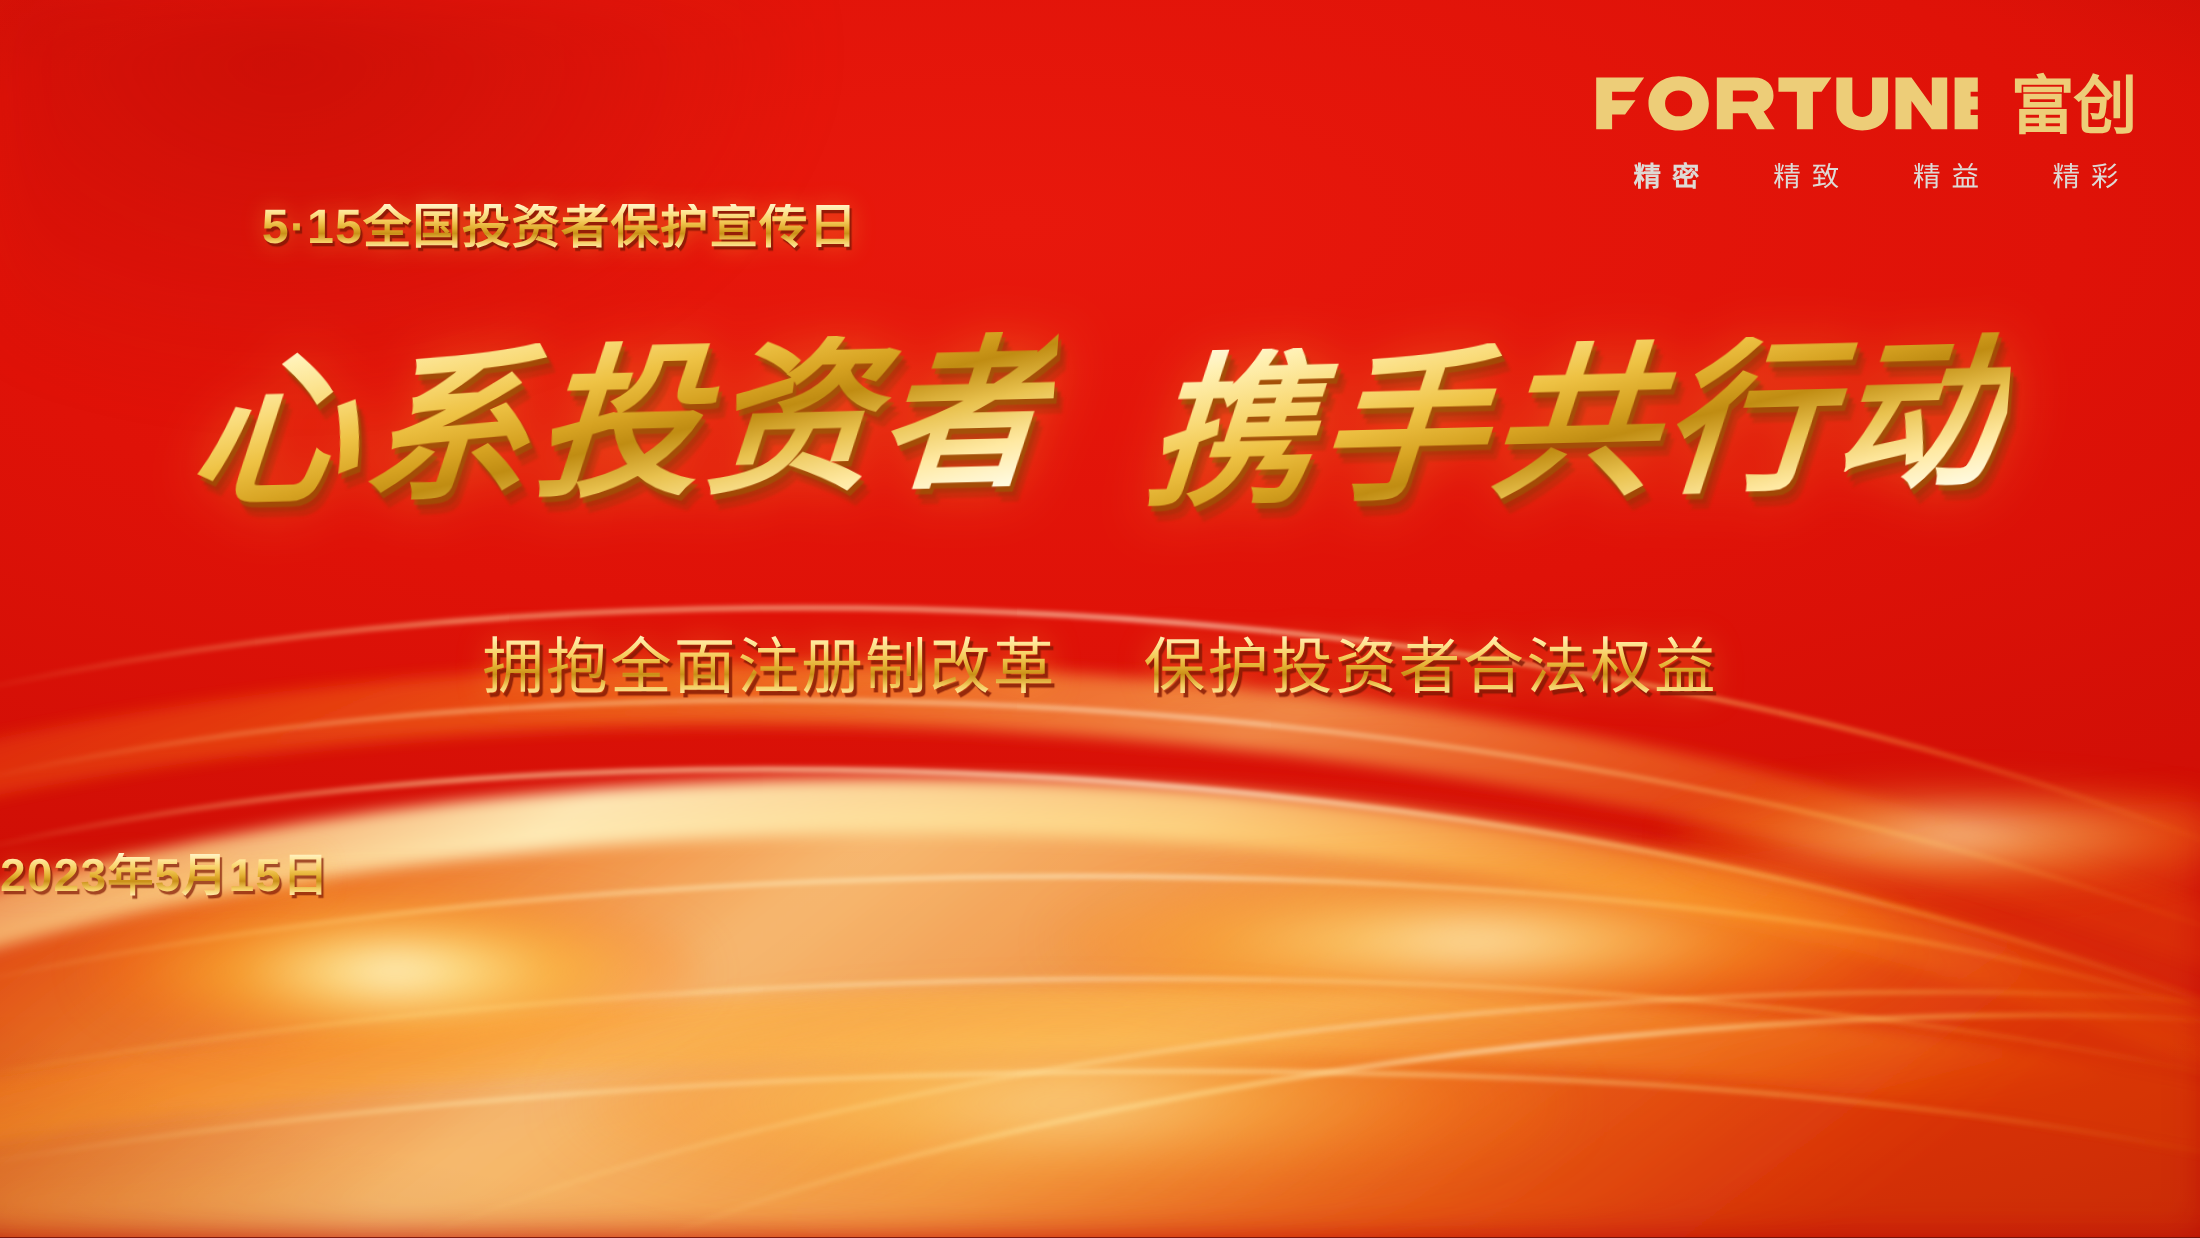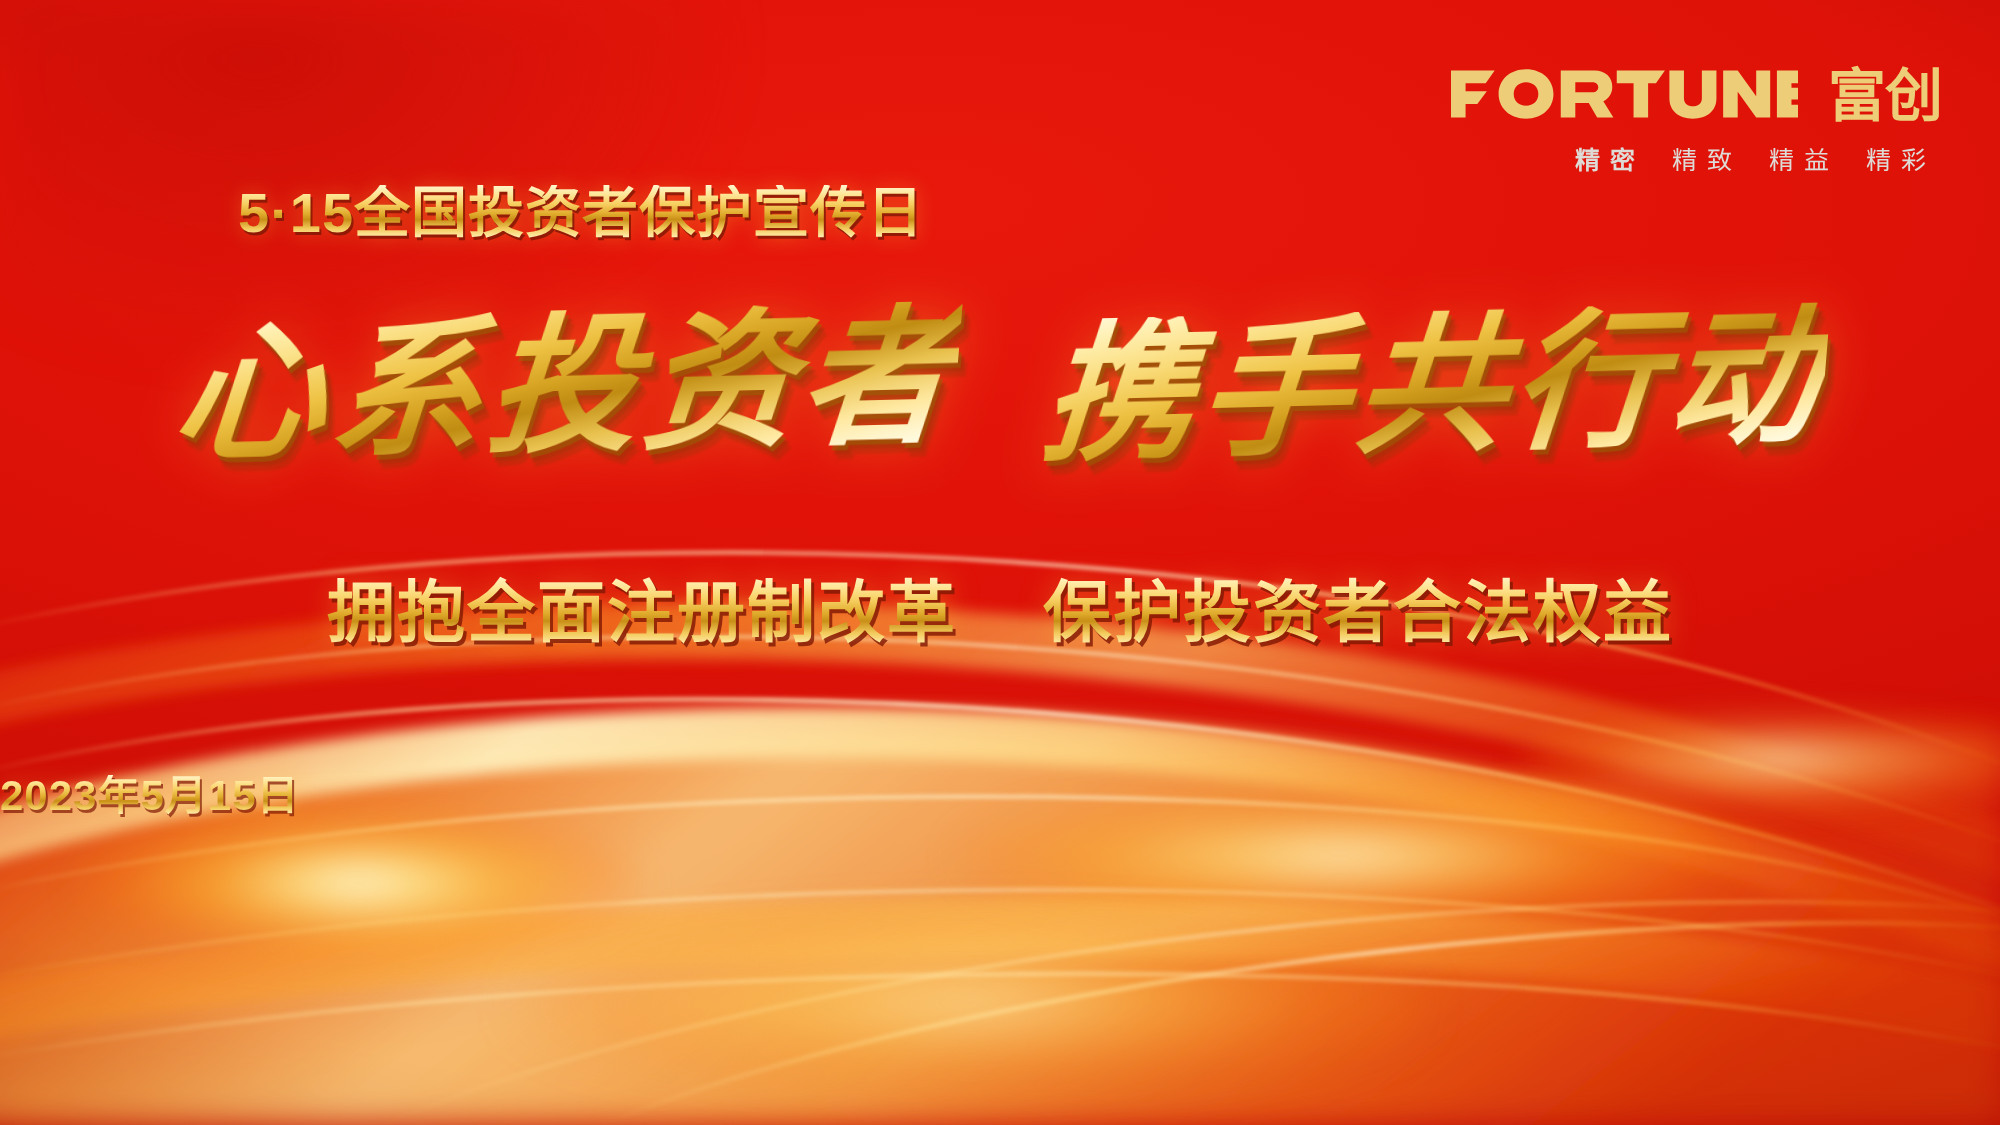--- a/index.html
+++ b/index.html
@@ -91,21 +91,21 @@
       #e0ab2c 52%, #c98f17 62%,
       #f3cb5d 78%, #ffeaa6 92%, #fff8da 100%);
     -webkit-background-clip:text; background-clip:text;
     color:transparent;
     -webkit-text-fill-color:transparent;
   }
 
   
   #event-line{
     position:absolute; left:238px; top:185px;
-    font-size:56px; font-weight:700; letter-spacing:1px;
+    font-size:44px; font-weight:700; letter-spacing:1px;
     line-height:1;
     white-space:nowrap;
     filter:drop-shadow(2px 3px 0 rgba(120,22,4,.75)) drop-shadow(0 0 10px rgba(255,200,60,.32));
   }
 
   
   #logo-block{
     position:absolute; right:58px; top:58px;
     text-align:center;
   }
@@ -124,21 +124,21 @@
     font-family:"DejaVu Sans","Liberation Sans",sans-serif;
     transform:translateY(2px);
   }
   #logo-tagline{
     margin-top:18px;
     font-size:25px; letter-spacing:10px;
     color:#dedad6; font-weight:400;
     text-align:right; padding-right:6px;
     white-space:nowrap;
   }
-  #logo-tagline span{margin-left:10px;}
+  #logo-tagline span{margin-left:40px;}
   #logo-tagline span:first-child{margin-left:0;font-weight:bold;}
 
   
   #headline{
     position:absolute; left:0; right:0; top:310px;
     display:flex; justify-content:center; align-items:flex-end; gap:88px;
     pointer-events:none;
   }
   .calli{
     font-family:"DejaVu Serif","Liberation Serif",serif;
@@ -158,21 +158,21 @@
     filter:
       drop-shadow(3px 5px 0 rgba(150,98,6,.55))
       drop-shadow(6px 9px 1px rgba(110,58,3,.40))
       drop-shadow(0 0 24px rgba(255,196,60,.30));
   }
 
   
   #slogan{
     position:absolute; left:0; right:0; top:578px;
     text-align:center;
-    font-size:68px; font-weight:700; letter-spacing:2px;
+    font-size:56px; font-weight:400; letter-spacing:2px;
     line-height:1;
     white-space:nowrap;
     filter:drop-shadow(3px 4px 0 rgba(128,24,4,.80)) drop-shadow(0 0 14px rgba(255,200,60,.28));
   }
   #slogan .gap{display:inline-block; width:44px;}
 
   
   #date-line{
     position:absolute; left:0; right:0; top:775px;
     text-align:left;

